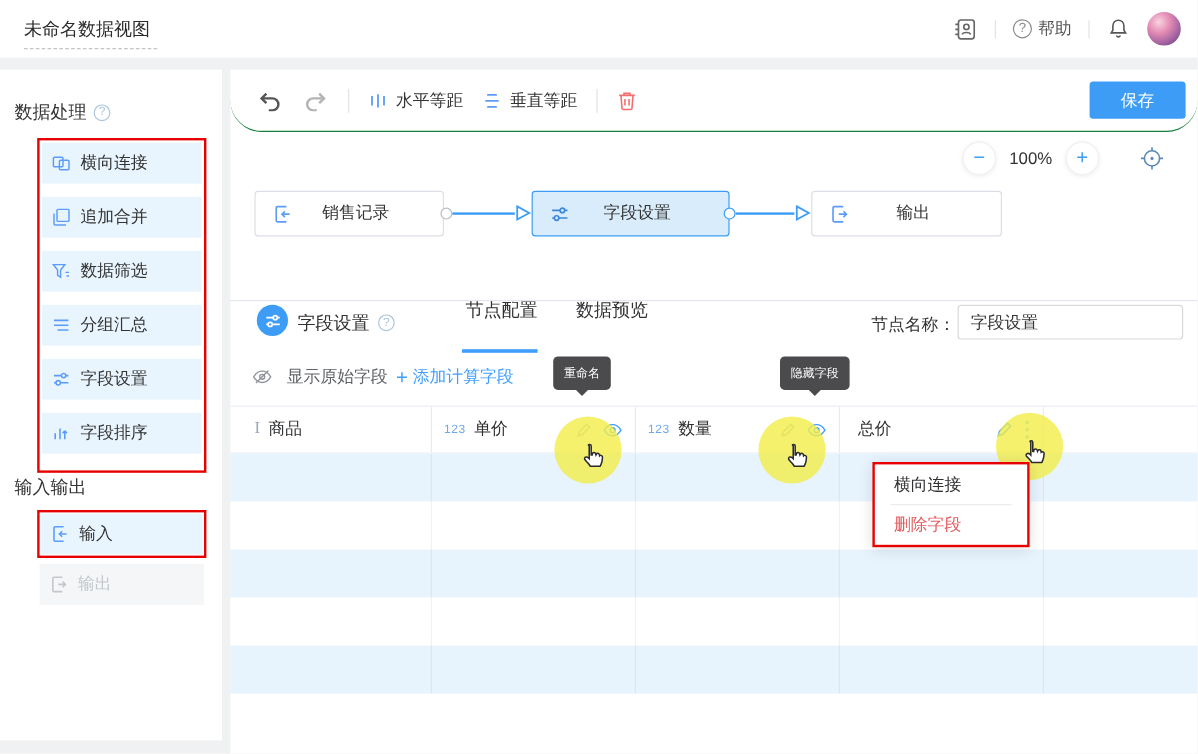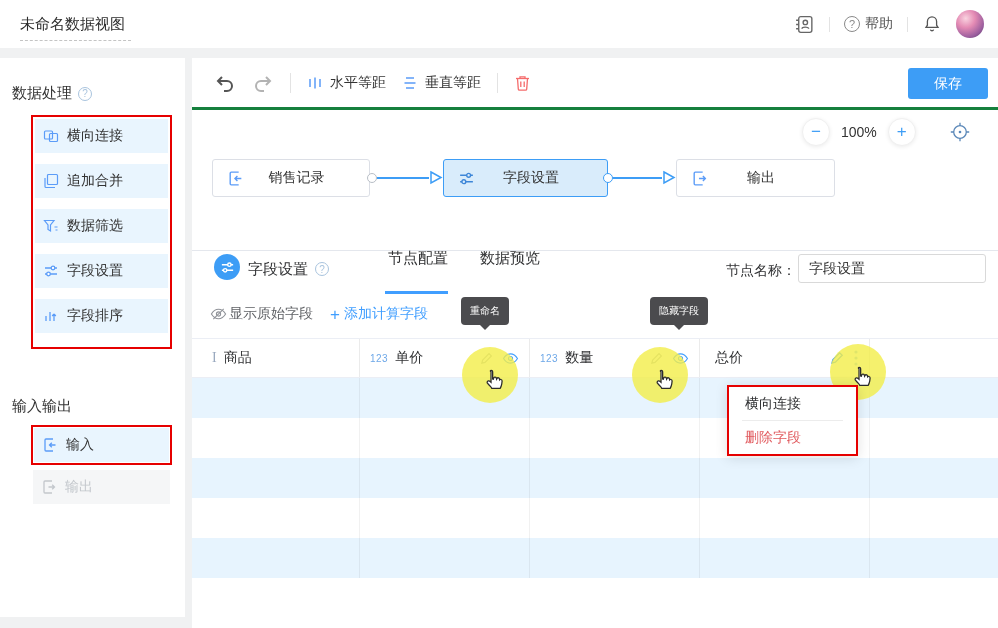--- a/index.html
+++ b/index.html
@@ -29,22 +29,22 @@
   .side-group2 { position:absolute; left:31px; top:367px; width:141px; padding:1px; }
   .side-item { height:34px; display:flex; align-items:center; padding-left:8px; gap:8px;
                background:#e9f5fe; margin-bottom:11px; cursor:pointer; font-size:14px; color:#333; }
   .side-item:last-child { margin-bottom:12px; }
   .side-item.disabled { background:#f5f6f7; color:#c3c7cc; cursor:default;
                         position:absolute; left:33px; top:412px; width:137px; }
   .side-item svg { flex:none; }
 
   
   .main { position:absolute; left:192px; top:58px; width:806px; height:570px; background:#fff; }
-  .toolbar { position:absolute; left:0; top:0; width:806px; height:52px; border-bottom:3px solid #15803d;
-             display:flex; align-items:center; padding-left:22px; gap:16px; }
+  .toolbar { position:absolute; left:0; top:0; width:806px; height:52px; border-bottom:1px solid #15803d;
+             display:flex; align-items:center; padding-left:22px; gap:16px;border-radius:26px; }
   .tb-divider { width:1px; height:20px; background:#e3e3e3; }
   .tb-group { display:flex; align-items:center; gap:7px; font-size:14px; color:#333; cursor:pointer; }
   .save-btn { position:absolute; right:10px; top:10px; width:80px; height:31px; background:#3d9df6;
               color:#fff; font-size:14px; border:none; border-radius:3px; cursor:pointer; }
 
   
   .zoom-bar { position:absolute; left:610px; top:60px; display:flex; align-items:center; gap:11px; }
   .zoom-btn { width:28px; height:28px; border-radius:50%; background:#fff; border:1px solid #f0f0f0;
               box-shadow:0 1px 4px rgba(0,0,0,0.08); color:#3d9df6; font-size:17px; line-height:25px;
               text-align:center; cursor:pointer; }
@@ -70,21 +70,21 @@
   .panel-title { position:absolute; left:56px; top:202px; font-size:15px; color:#303133; }
   .panel-help { position:absolute; left:123px; top:204px; }
   .tab { position:absolute; top:191px; font-size:15px; color:#303133; cursor:pointer; }
   .tab-underline { position:absolute; left:193px; top:233px; width:63px; height:3px; background:#409eff; }
   .nodename-label { position:absolute; left:534px; top:204px; font-size:14px; color:#303133; }
   .nodename-input { position:absolute; left:606px; top:196px; width:188px; height:29px; border:1px solid #d9d9d9;
                     border-radius:3px; padding-left:10px; font-size:14px; color:#333;
                     font-family:"Liberation Sans", sans-serif; }
 
   
-  .show-orig { position:absolute; left:18px; top:247px; display:flex; align-items:center; gap:2px;
+  .show-orig { position:absolute; left:18px; top:247px; display:flex; align-items:center; gap:12px;
                font-size:14px; color:#606266; cursor:pointer; }
   .add-calc { position:absolute; left:138px; top:247px; display:flex; align-items:center; gap:4px;
               font-size:14px; color:#409eff; cursor:pointer; }
   .plus-glyph { font-size:17px; line-height:17px; }
 
   
   .thead { position:absolute; left:0; top:280px; width:806px; height:40px; border-top:1px solid #ebeef5;
            border-bottom:1px solid #ebeef5; display:flex; }
   .th { display:flex; align-items:center; border-right:1px solid #ebebeb; padding:0 10px; }
   .th:last-child { border-right:none; }
@@ -169,20 +169,26 @@
       </div>
       <div class="side-item">
         <svg width="16" height="16" viewBox="0 0 16 16" fill="none" stroke="#5b9cf8" stroke-width="1.2">
           <path d="M1.5 2.5h9.5L7.5 7v6L5 11.5V7z"></path>
             <path d="M11.5 9h3M12.5 12h2"></path>
         </svg>
         <span>数据筛选</span>
       </div>
       <div class="side-item">
         <svg width="16" height="16" viewBox="0 0 16 16" fill="none" stroke="#5b9cf8" stroke-width="1.3">
+          <path d="M2 4h12M2 8h12M5 12h9"></path>
+        </svg>
+        <span>分组汇总</span>
+      </div>
+      <div class="side-item">
+        <svg width="16" height="16" viewBox="0 0 16 16" fill="none" stroke="#5b9cf8" stroke-width="1.3">
           <path d="M2 5h12M2 11h12"></path>
             <circle cx="10" cy="5" r="1.8" fill="#fff"></circle>
             <circle cx="5.5" cy="11" r="1.8" fill="#fff"></circle>
         </svg>
         <span>字段设置</span>
       </div>
       <div class="side-item">
         <svg width="16" height="16" viewBox="0 0 16 16" fill="none" stroke="#5b9cf8" stroke-width="1.3">
           <path d="M3 13V8M7 13V4M11 13V6M11 6l-1.8 2M11 6l1.8 2"></path>
         </svg>

